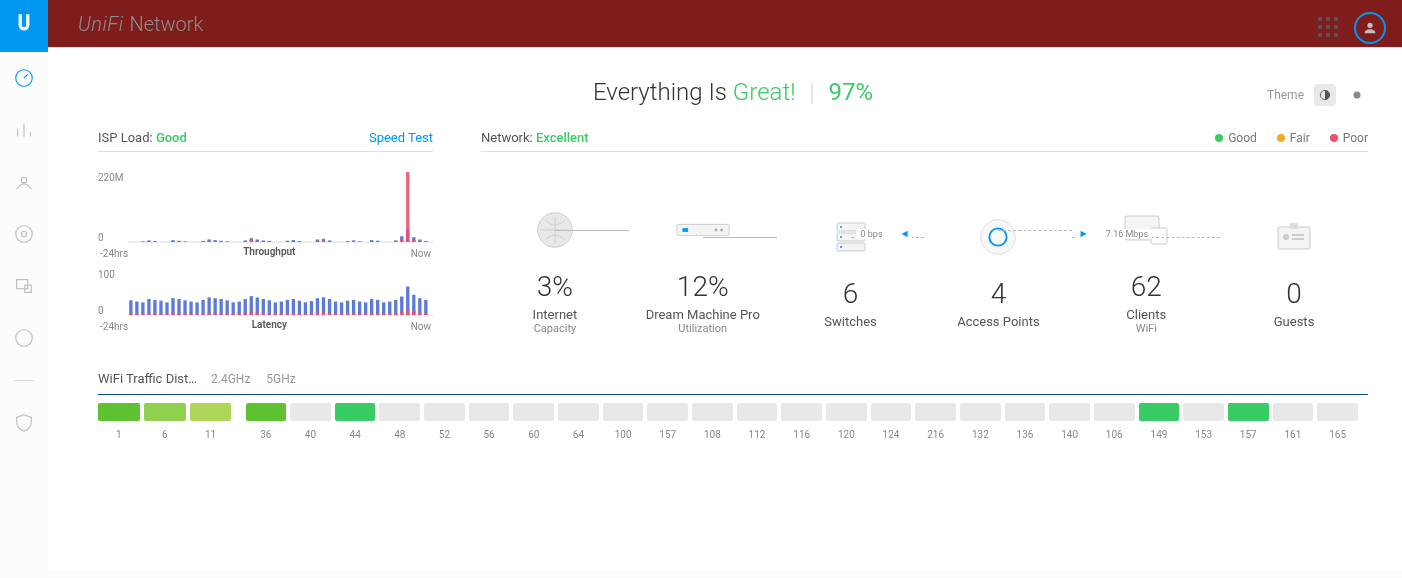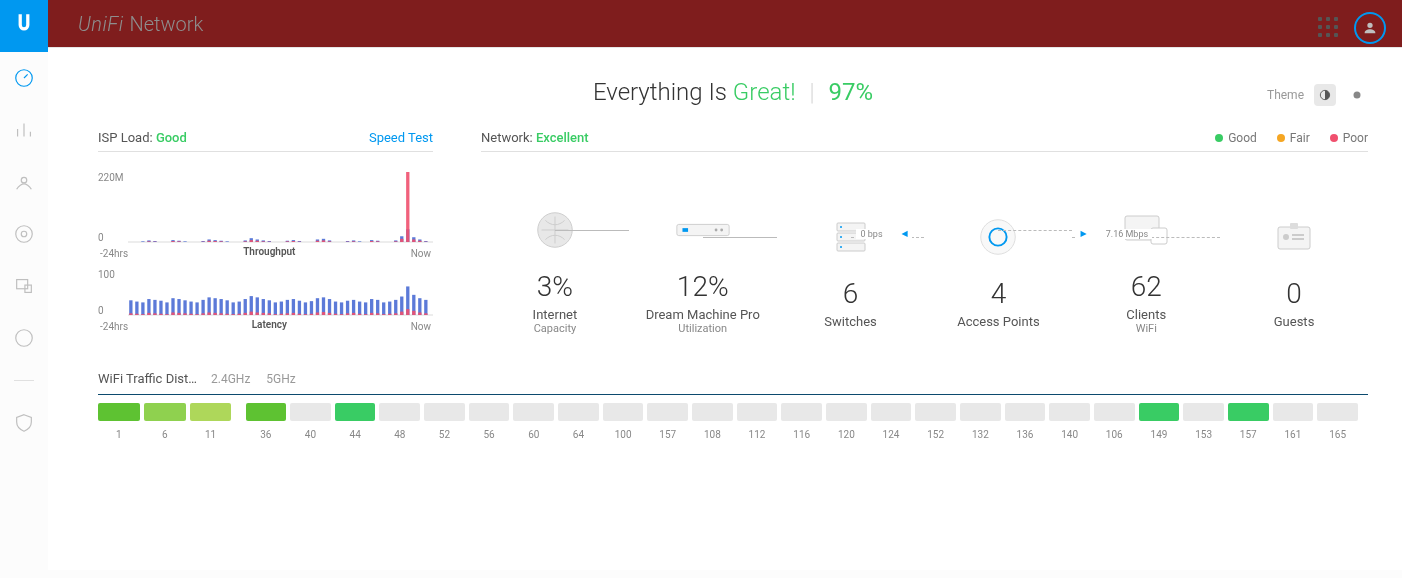--- a/index.html
+++ b/index.html
@@ -561,21 +561,21 @@
             <div class="wifi-lbl">56</div>
             <div class="wifi-lbl">60</div>
             <div class="wifi-lbl">64</div>
             <div class="wifi-lbl">100</div>
             <div class="wifi-lbl">157</div>
             <div class="wifi-lbl">108</div>
             <div class="wifi-lbl">112</div>
             <div class="wifi-lbl">116</div>
             <div class="wifi-lbl">120</div>
             <div class="wifi-lbl">124</div>
-            <div class="wifi-lbl">152</div>
+            <div class="wifi-lbl">216</div>
             <div class="wifi-lbl">132</div>
             <div class="wifi-lbl">136</div>
             <div class="wifi-lbl">140</div>
             <div class="wifi-lbl">106</div>
             <div class="wifi-lbl">149</div>
             <div class="wifi-lbl">153</div>
             <div class="wifi-lbl">157</div>
             <div class="wifi-lbl">161</div>
             <div class="wifi-lbl">165</div>
           </div>

